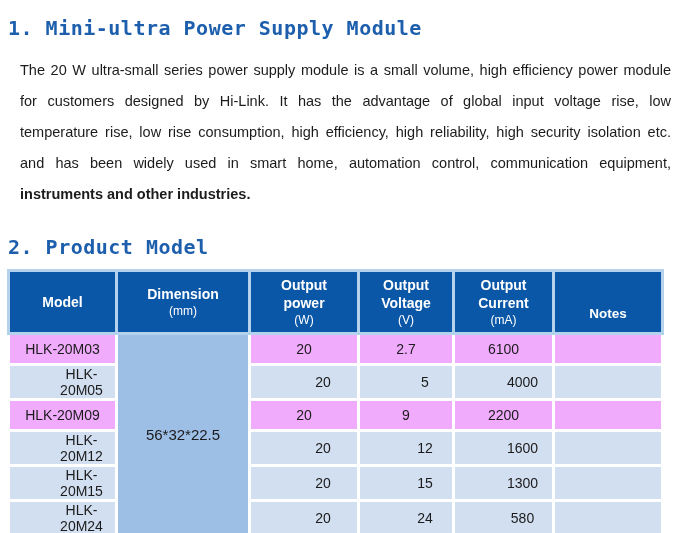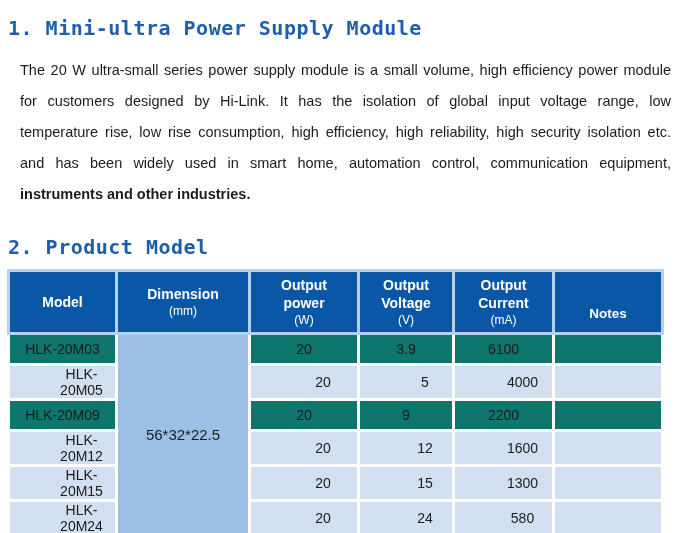--- a/index.html
+++ b/index.html
@@ -72,34 +72,34 @@
     margin-top: 1px;
   }
   tbody td {
     text-align: center;
     vertical-align: middle;
     font-size: 14px;
     color: #1b1b1b;
     height: 28px;
     padding: 0;
   }
-  tr.rm td { background: #0f766e; }
+  tr.rm td { background: #f0abfc; }
   tr.rl td { background: #D2DFF1; padding-left: 38px; }
   tbody td.dimcell { background: #9DBEE5; font-size: 15px; }
 </style>
 </head>
 <body>
 
 <div class="page">
 
   <h1 id="heading-1" class="sec-heading">1. Mini-ultra Power Supply Module</h1>
 
   <div class="para">
     <div class="pline">The 20 W ultra-small series power supply module is a small volume, high efficiency power module</div>
-    <div class="pline">for customers designed by Hi-Link. It has the isolation of global input voltage range, low</div>
+    <div class="pline">for customers designed by Hi-Link. It has the advantage of global input voltage rise, low</div>
     <div class="pline">temperature rise, low rise consumption, high efficiency, high reliability, high security isolation etc.</div>
     <div class="pline">and has been widely used in smart home, automation control, communication equipment,</div>
     <div class="pline last">instruments and other industries.</div>
   </div>
 
   <h1 id="heading-2" class="sec-heading">2. Product Model</h1>
 
   <table class="product-table">
     <colgroup>
       <col style="width:105px">
@@ -133,21 +133,21 @@
         <th>
           <span class="hl light">Notes</span>
         </th>
       </tr>
     </thead>
     <tbody>
       <tr class="rm">
         <td>HLK-20M03</td>
         <td class="dimcell" rowspan="6">56*32*22.5</td>
         <td>20</td>
-        <td>3.9</td>
+        <td>2.7</td>
         <td>6100</td>
         <td></td>
       </tr>
       <tr class="rl">
         <td>HLK-20M05</td>
         <td>20</td>
         <td>5</td>
         <td>4000</td>
         <td></td>
       </tr>

